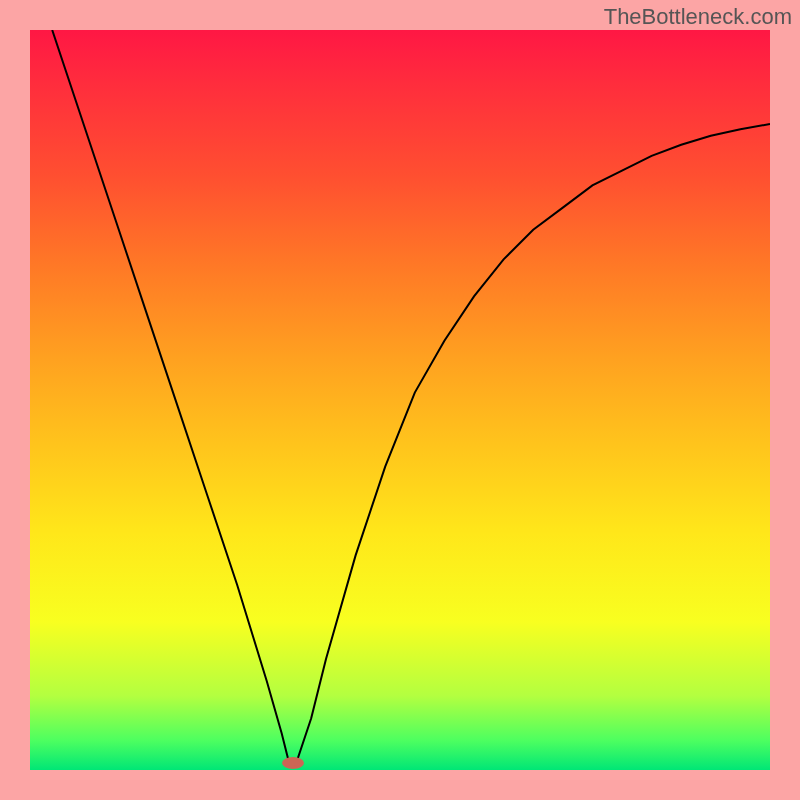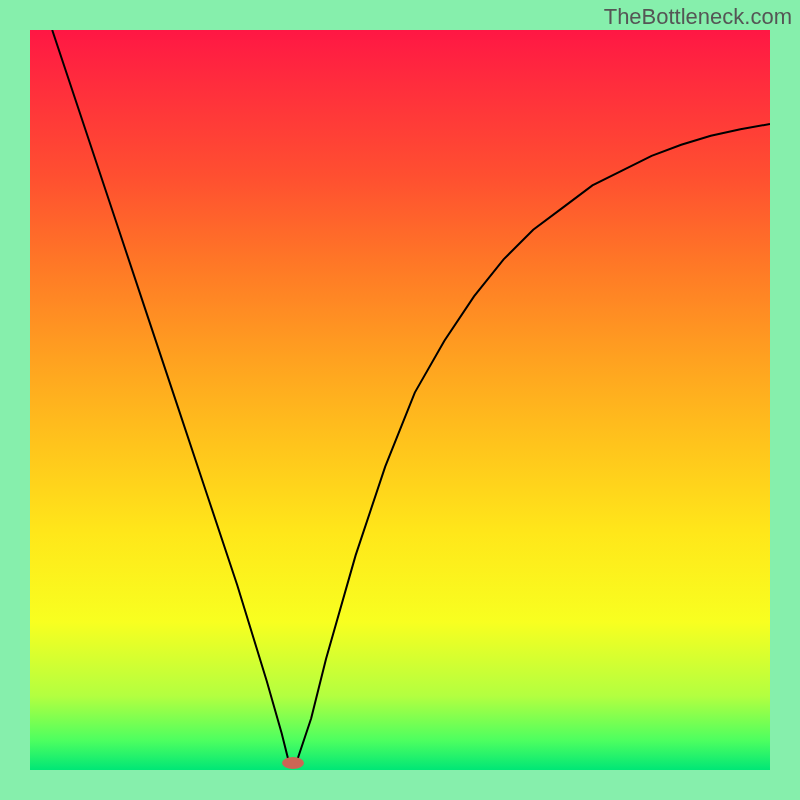--- a/index.html
+++ b/index.html
@@ -7,21 +7,21 @@
     padding: 0;
     width: 800px;
     height: 800px;
     background: #000;
     font-family: Arial, sans-serif;
     position: relative;
   }
   .container {
     width: 800px;
     height: 800px;
-    background: #86efac;
+    background: #fca5a5;
     position: relative;
   }
   .watermark {
     position: absolute;
     top: 4px;
     right: 8px;
     color: #555;
     font-size: 22px;
     z-index: 10;
   }

